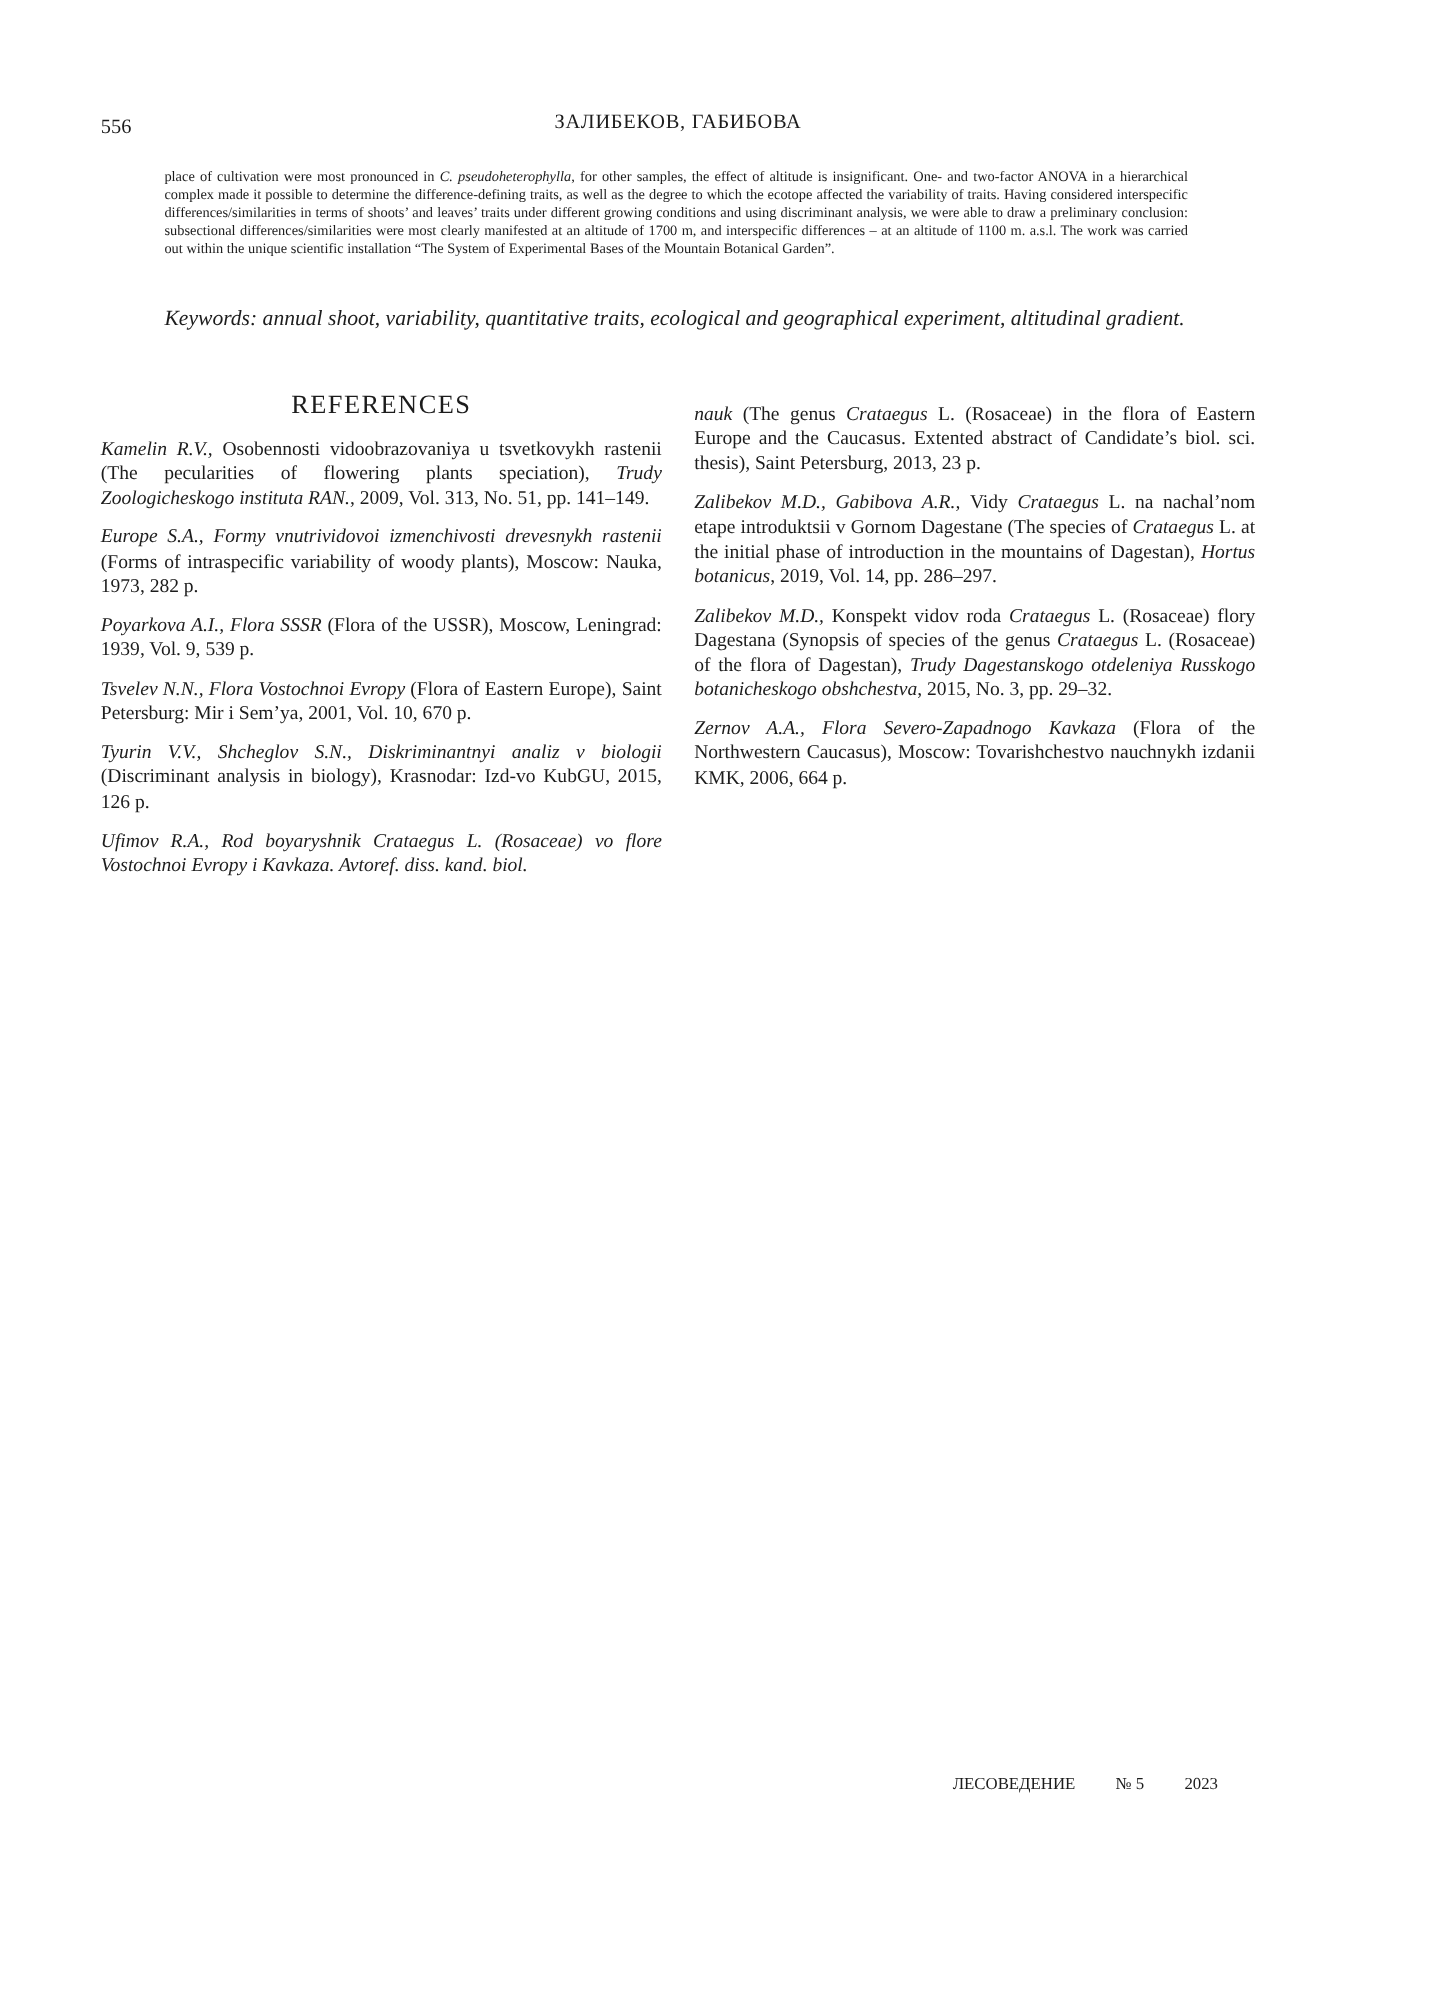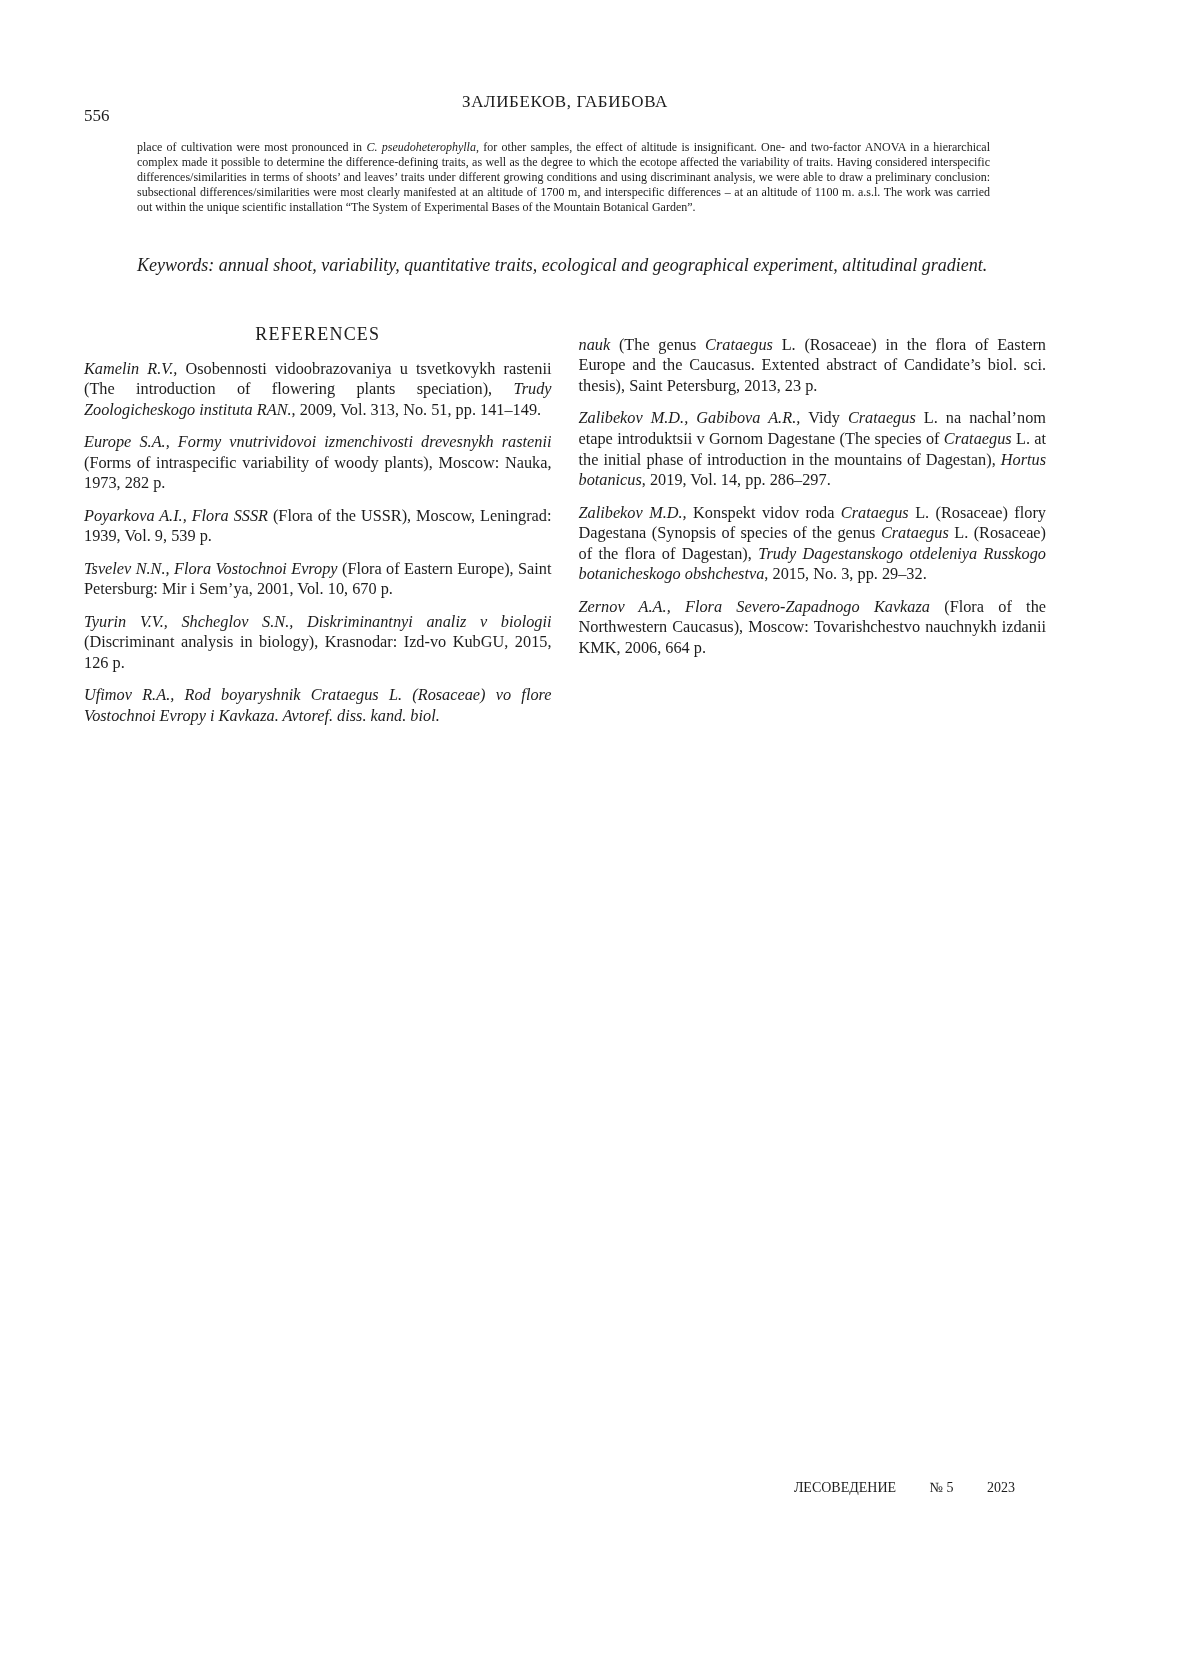--- a/index.html
+++ b/index.html
@@ -21,21 +21,21 @@
   .content {
     padding: 92px 154px 0 84px; 
   }
   .page-header {
     position: relative;
     height: 22px;
   }
   .page-number {
     position: absolute;
     left: 0;
-    top: 14px;
+    top: 4px;
     font-size: 17px;
   }
   .running-title {
     text-align: center;
     font-size: 17px;
     letter-spacing: 0.6px;
   }
   .abstract {
     margin: 26px 56px 0 53px;
     font-size: 12px;
@@ -55,21 +55,21 @@
     gap: 27px;
   }
   .ref-col {
     flex: 1 1 0;
     min-width: 0;
     font-size: 16.3px;
     line-height: 1.26;
   }
   .refs-heading {
     text-align: center;
-    font-size: 18px;
+    font-size: 22px;
     letter-spacing: 1.2px;
     margin-bottom: 13px;
   }
   .ref {
     margin: 12px 0 7px 0;
     text-align: justify;
     hyphens: auto;
   }
   .it {
     font-style: italic;
@@ -100,21 +100,21 @@
     </div>
 
     <p class="abstract"><span>place of cultivation were most pronounced in </span><span class="it">C. pseudoheterophylla</span><span>, for other samples, the effect of altitude is insignificant. One- and two-factor ANOVA in a hierarchical complex made it possible to determine the difference-defining traits, as well as the degree to which the ecotope affected the variability of traits. Having considered interspecific differences/similarities in terms of shoots’ and leaves’ traits under different growing conditions and using discriminant analysis, we were able to draw a preliminary conclusion: subsectional differences/similarities were most clearly manifested at an altitude of 1700 m, and interspecific differences – at an altitude of 1100 m. a.s.l. The work was carried out within the unique scientific installation “The System of Experimental Bases of the Mountain Botanical Garden”.</span></p>
 
     <p class="keywords">Keywords: annual shoot, variability, quantitative traits, ecological and geographical experiment, altitudinal gradient.</p>
 
     <div class="refs-section">
       <div class="ref-col">
         <div class="refs-heading">REFERENCES</div>
         <div>
-            <p class="ref"><span class="it">Kamelin R.V., </span><span>Osobennosti vidoobrazovaniya u tsvetkovykh rastenii (The introduction of flowering plants speciation), </span><span class="it">Trudy Zoologicheskogo instituta RAN.</span><span>, 2009, Vol. 313, No. 51, pp. 141–149.</span></p>
+            <p class="ref"><span class="it">Kamelin R.V., </span><span>Osobennosti vidoobrazovaniya u tsvetkovykh rastenii (The pecularities of flowering plants speciation), </span><span class="it">Trudy Zoologicheskogo instituta RAN.</span><span>, 2009, Vol. 313, No. 51, pp. 141–149.</span></p>
             <p class="ref"><span class="it">Europe S.A., </span><span class="it">Formy vnutrividovoi izmenchivosti drevesnykh rastenii</span><span> (Forms of intraspecific variability of woody plants), Moscow: Nauka, 1973, 282 p.</span></p>
             <p class="ref"><span class="it">Poyarkova A.I., </span><span class="it">Flora SSSR</span><span> (Flora of the USSR), Moscow, Leningrad: 1939, Vol. 9, 539 p.</span></p>
             <p class="ref"><span class="it">Tsvelev N.N., </span><span class="it">Flora Vostochnoi Evropy</span><span> (Flora of Eastern Europe), Saint Petersburg: Mir i Sem’ya, 2001, Vol. 10, 670 p.</span></p>
             <p class="ref"><span class="it">Tyurin V.V., Shcheglov S.N., </span><span class="it">Diskriminantnyi analiz v biologii</span><span> (Discriminant analysis in biology), Krasnodar: Izd-vo KubGU, 2015, 126 p.</span></p>
             <p class="ref"><span class="it">Ufimov R.A., </span><span class="it">Rod boyaryshnik Crataegus L. (Rosaceae) vo flore Vostochnoi Evropy i Kavkaza. Avtoref. diss. kand. biol.</span></p>
           </div>
       </div>
       <div class="ref-col">
         <div>
             <p class="ref"><span class="it">nauk</span><span> (The genus </span><span class="it">Crataegus</span><span> L. (Rosaceae) in the flora of Eastern Europe and the Caucasus. Extented abstract of Candidate’s biol. sci. thesis), Saint Petersburg, 2013, 23 p.</span></p>

